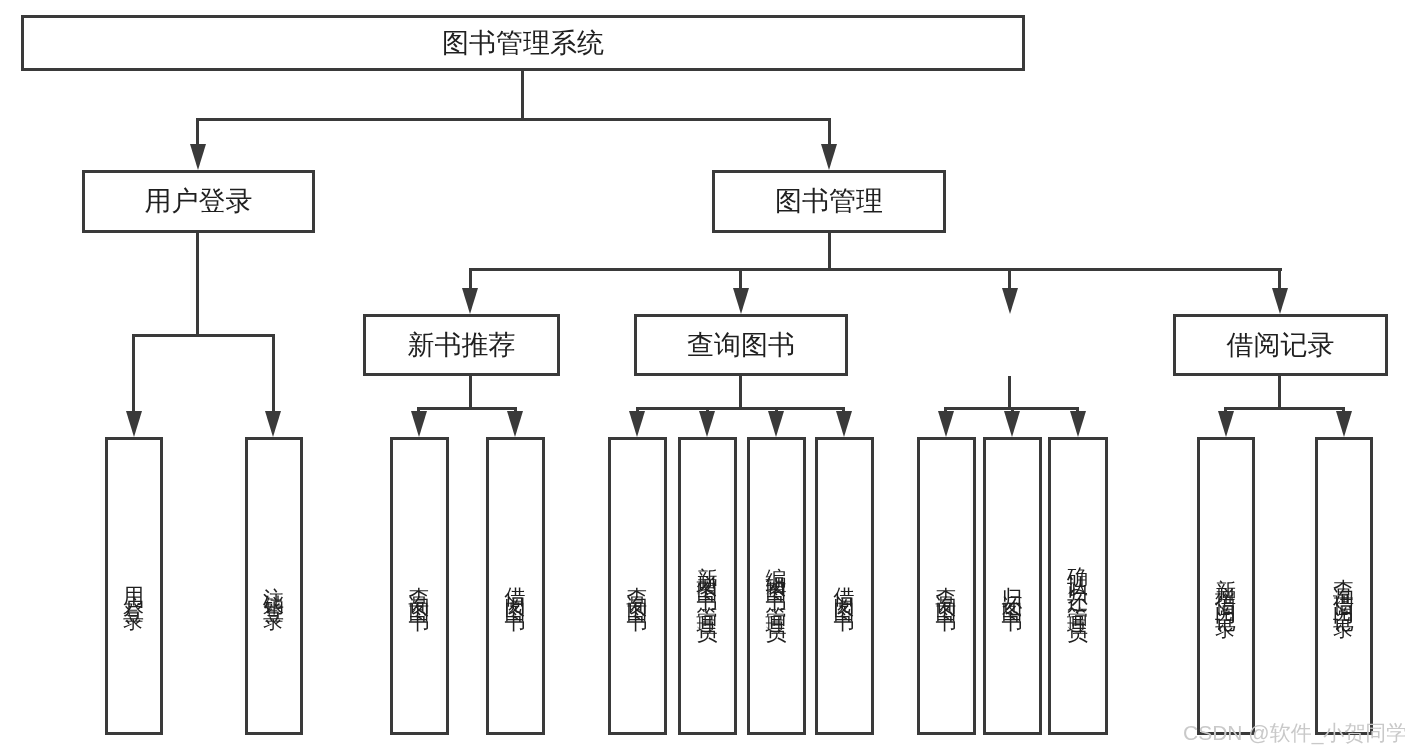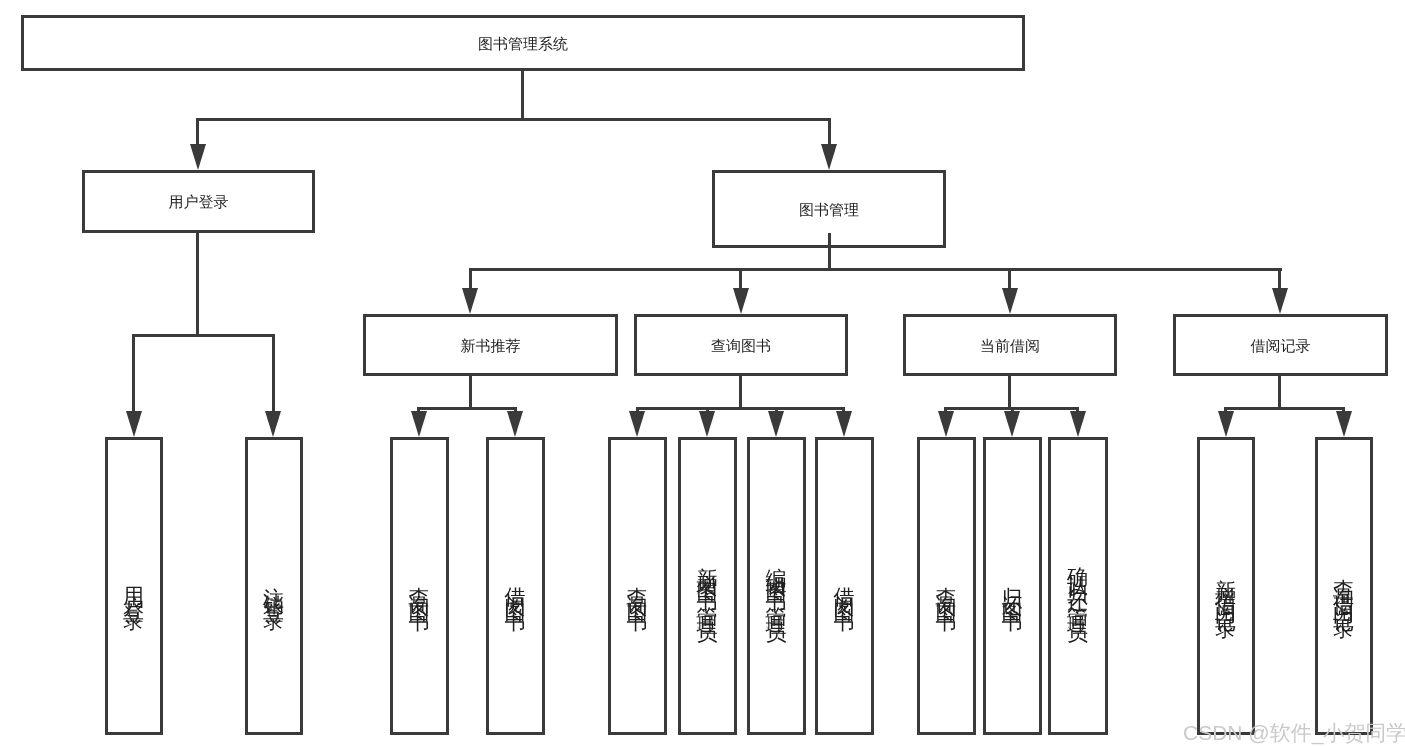--- a/index.html
+++ b/index.html
@@ -11,21 +11,21 @@
   html,body{margin:0;padding:0;background:var(--background);}
   #canvas{
     position:relative;width:1405px;height:747px;background:var(--background);
     font-family:"Liberation Sans","DejaVu Sans",sans-serif;color:var(--text);
     overflow:hidden;
   }
   .box{
     position:absolute;box-sizing:border-box;background:#fff;
     border:3px solid var(--line);
     display:flex;align-items:center;justify-content:center;
-    font-size:15px;line-height:1;white-space:nowrap;
+    font-size:27px;line-height:1;white-space:nowrap;
   }
   .leaf{
     writing-mode:vertical-lr;text-orientation:mixed;
     font-size:21px;letter-spacing:8px;line-height:1;
   }
   .vline{position:absolute;width:3px;background:var(--line);}
   .hline{position:absolute;height:3px;background:var(--line);}
   .arrow{
     position:absolute;width:0;height:0;
     border-left:8px solid transparent;border-right:8px solid transparent;
@@ -48,21 +48,21 @@
   <div class="vline" style="left:521px;top:70px;height:48px;"></div>
   <div class="hline" style="left:196px;top:118px;width:635px;"></div>
   <div class="vline" style="left:196px;top:118px;height:28px;"></div>
   <div class="arrow" style="left:190px;top:144px;"></div>
   <div class="vline" style="left:828px;top:118px;height:28px;"></div>
   <div class="arrow" style="left:821px;top:144px;"></div>
 
   <div class="box" style="left:82px;top:170px;width:233px;height:63px;">
     <span>用户登录</span>
   </div>
-  <div class="box" style="left:712px;top:170px;width:234px;height:78px;">
+  <div class="box" style="left:712px;top:170px;width:234px;height:63px;">
     <span>图书管理</span>
   </div>
 
   <div class="vline" style="left:196px;top:233px;height:104px;"></div>
   <div class="hline" style="left:132px;top:334px;width:142px;"></div>
   <div class="vline" style="left:132px;top:334px;height:78px;"></div>
   <div class="arrow" style="left:126px;top:411px;"></div>
   <div class="vline" style="left:272px;top:334px;height:78px;"></div>
   <div class="arrow" style="left:265px;top:411px;"></div>
 
@@ -70,28 +70,25 @@
   <div class="hline" style="left:469px;top:268px;width:813px;"></div>
   <div class="vline" style="left:469px;top:268px;height:22px;"></div>
   <div class="arrow" style="left:462px;top:288px;"></div>
   <div class="vline" style="left:739px;top:268px;height:22px;"></div>
   <div class="arrow" style="left:733px;top:288px;"></div>
   <div class="vline" style="left:1008px;top:268px;height:22px;"></div>
   <div class="arrow" style="left:1002px;top:288px;"></div>
   <div class="vline" style="left:1278px;top:268px;height:22px;"></div>
   <div class="arrow" style="left:1272px;top:288px;"></div>
 
-  <div class="box" style="left:363px;top:314px;width:255px;height:62px;">
+  <div class="box" style="left:363px;top:314px;width:197px;height:62px;">
     <span>新书推荐</span>
   </div>
   <div class="box" style="left:634px;top:314px;width:214px;height:62px;">
     <span>查询图书</span>
-  </div>
-  <div class="box" style="left:903px;top:314px;width:214px;height:62px;">
-    <span>当前借阅</span>
   </div>
   <div class="box" style="left:1173px;top:314px;width:215px;height:62px;">
     <span>借阅记录</span>
   </div>
 
   <div class="vline" style="left:469px;top:376px;height:34px;"></div>
   <div class="vline" style="left:739px;top:376px;height:34px;"></div>
   <div class="vline" style="left:1008px;top:376px;height:34px;"></div>
   <div class="vline" style="left:1278px;top:376px;height:34px;"></div>
 

